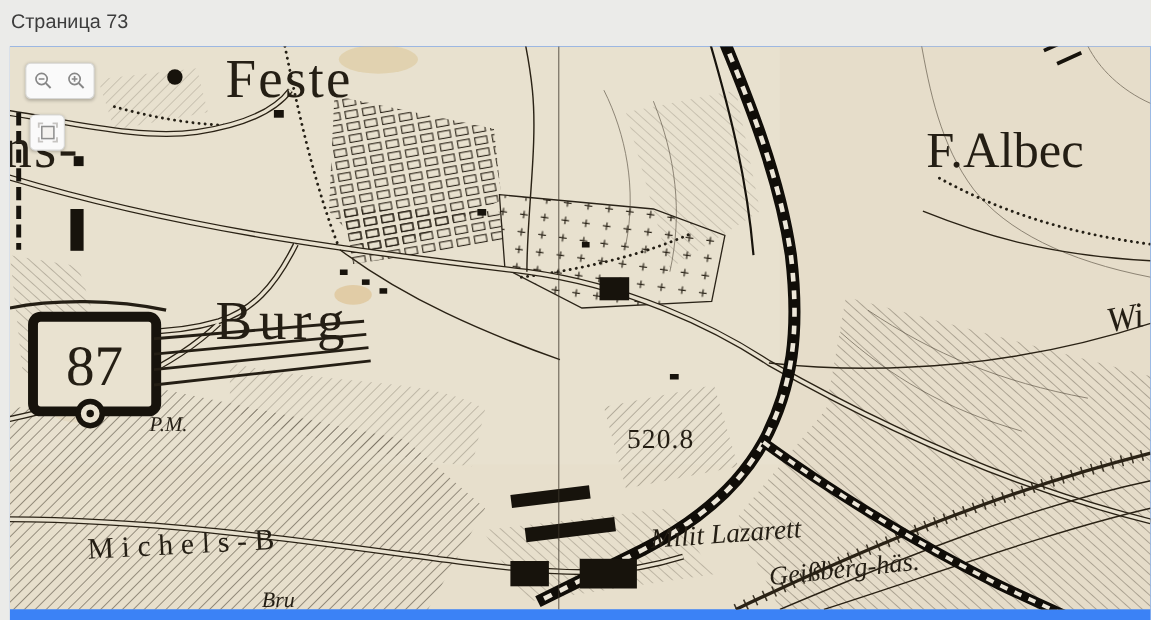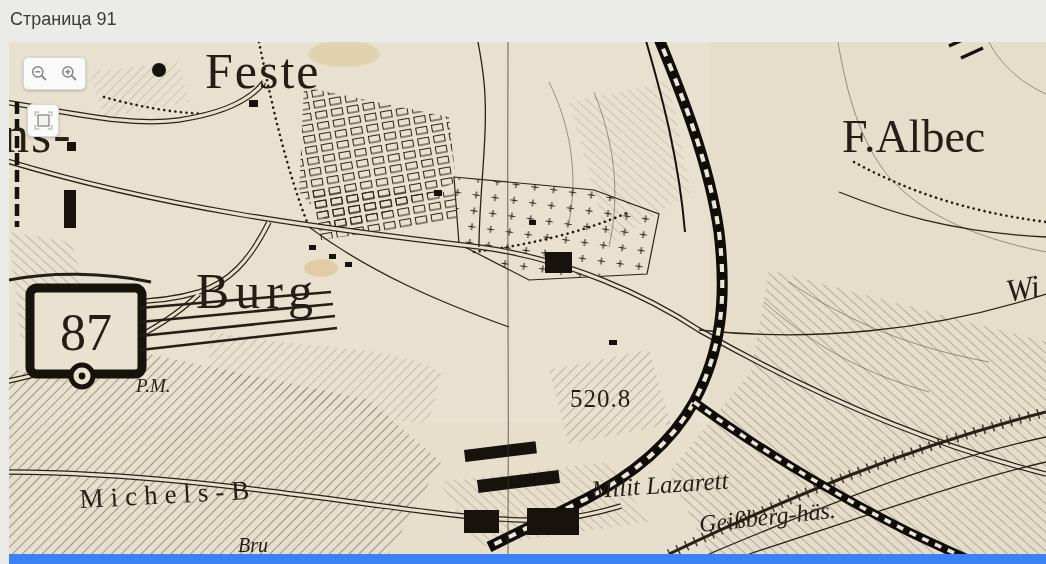--- a/index.html
+++ b/index.html
@@ -16,21 +16,21 @@
   .zoom-btn { width:31px; height:31px; display:flex; align-items:center; justify-content:center;
               background:transparent; border:none; cursor:pointer; }
   .fs-btn { left:18px; top:62px; width:32px; height:33px; cursor:pointer; }
   .serif { font-family:"Liberation Serif","DejaVu Serif",serif; fill:#241e14; }
   .ital  { font-style:italic; }
 </style>
 </head>
 <body>
 
 <div class="page-header">
-  <div class="page-title">Страница 91</div>
+  <div class="page-title">Страница 73</div>
 </div>
 
 <div class="viewer">
 
   <svg width="1037" height="512" viewBox="0 0 1037 512">
     <defs>
       <pattern id="hatchA" width="7" height="7" patternUnits="userSpaceOnUse" patternTransform="rotate(45)">
         <line x1="0" y1="0" x2="0" y2="7" stroke="#3b3326" stroke-width="1.1"></line>
       </pattern>
       <pattern id="hatchB" width="7" height="7" patternUnits="userSpaceOnUse" patternTransform="rotate(-48)">

